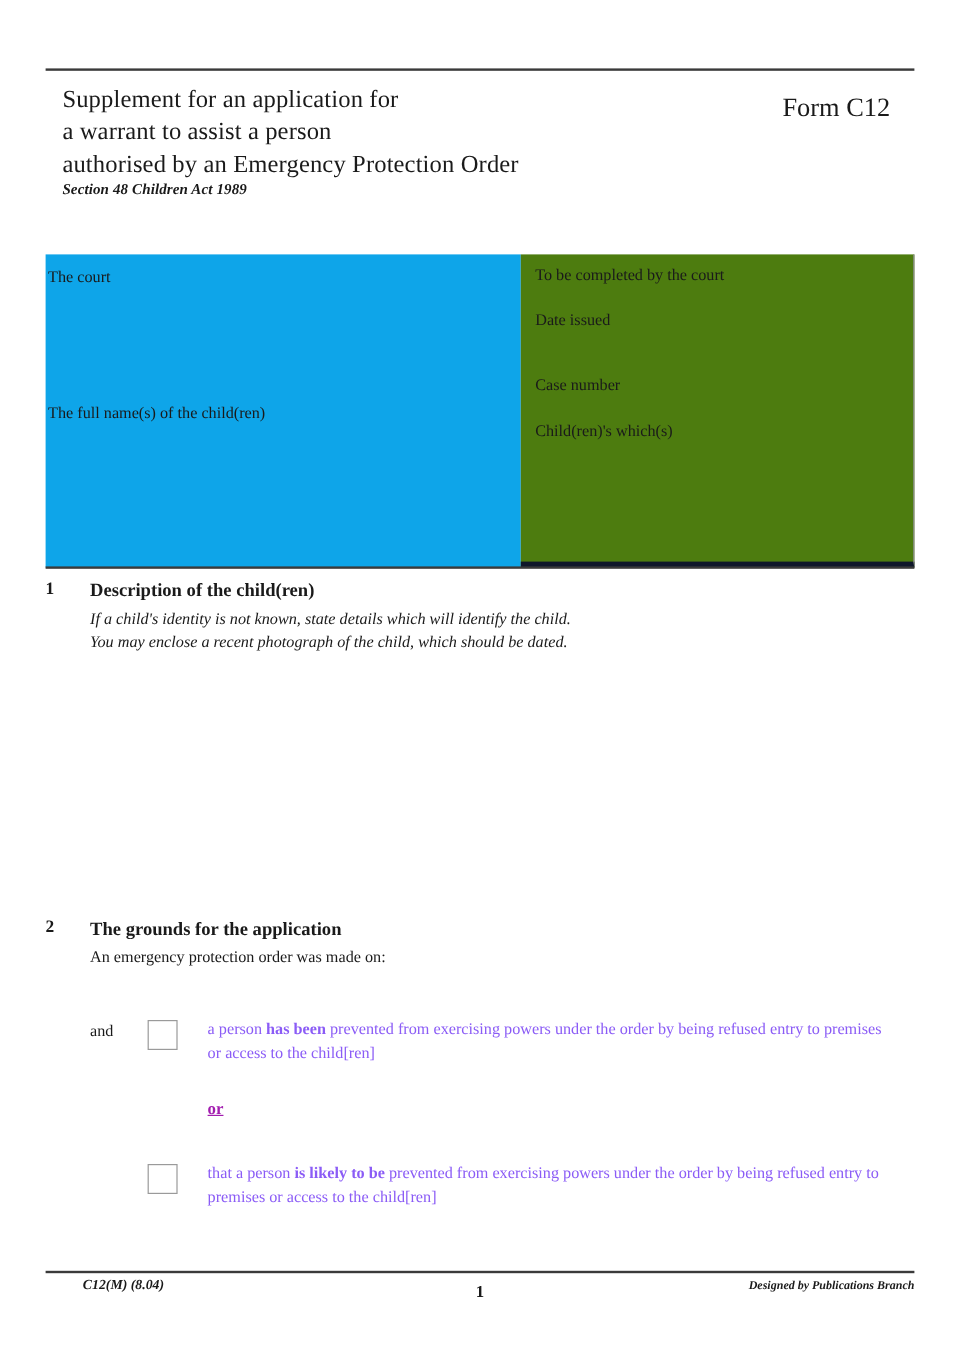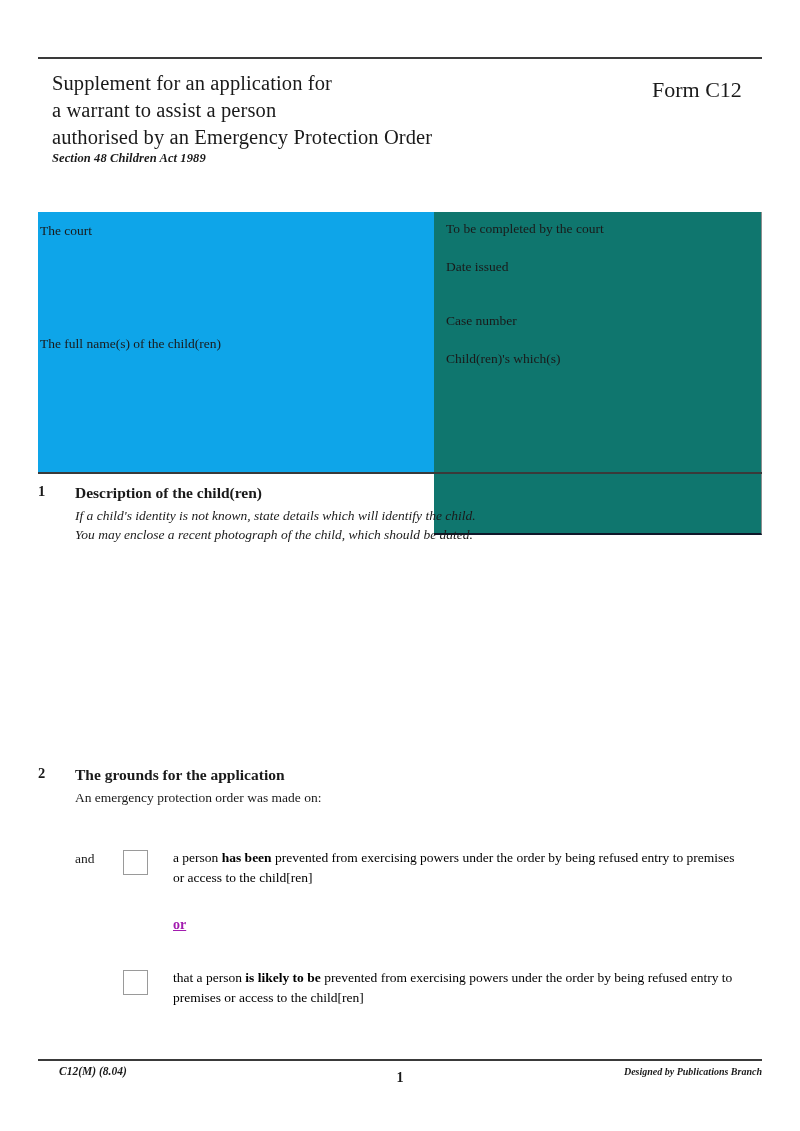--- a/index.html
+++ b/index.html
@@ -82,24 +82,24 @@
     left: 0; top: 0;
     width: 396px;
     height: 261px;
     background: #0ea5e9;
   }
   .courtbox-right {
     position: absolute;
     left: 396px;
     top: 0;
     width: 328px;
-    height: 323px;
-    background: #0f766e;
+    height: 261px;
+    background: #4d7c0f;
     border-right: 1px solid #8e8e8e;
-    border-bottom: 2px solid #0f172a;
+    border-bottom: 5px solid #0f172a;
     box-sizing: border-box;
   }
   .cb-label {
     position: absolute;
     font-size: 13.5px;
     line-height: 18px;
     color: #1a1a1a;
     white-space: nowrap;
   }
   .lbl-court      { left: 2px;  top: 10px; }
@@ -192,35 +192,35 @@
     background: #ffffff;
     box-sizing: border-box;
   }
   .cb-text {
     position: absolute;
     left: 135px;
     top: 3px;
     width: 570px;
     font-size: 13.5px;
     line-height: 20px;
-    color: #000000;
+    color: #8b5cf6;
   }
   .cb-text b { font-weight: bold; }
 
   
   .footer {
     position: absolute;
     left: 38px;
     top: 1065px;
     width: 724px;
     height: 22px;
   }
   .footer-left {
     position: absolute;
-    left: 2px; top: 0;
+    left: 12px; top: 0;
     font-size: 11.5px;
     font-style: italic;
     font-weight: bold;
     color: #1a1a1a;
     padding-left: 19px;
   }
   .footer-center {
     position: absolute;
     left: 0; top: 5px;
     width: 724px;

